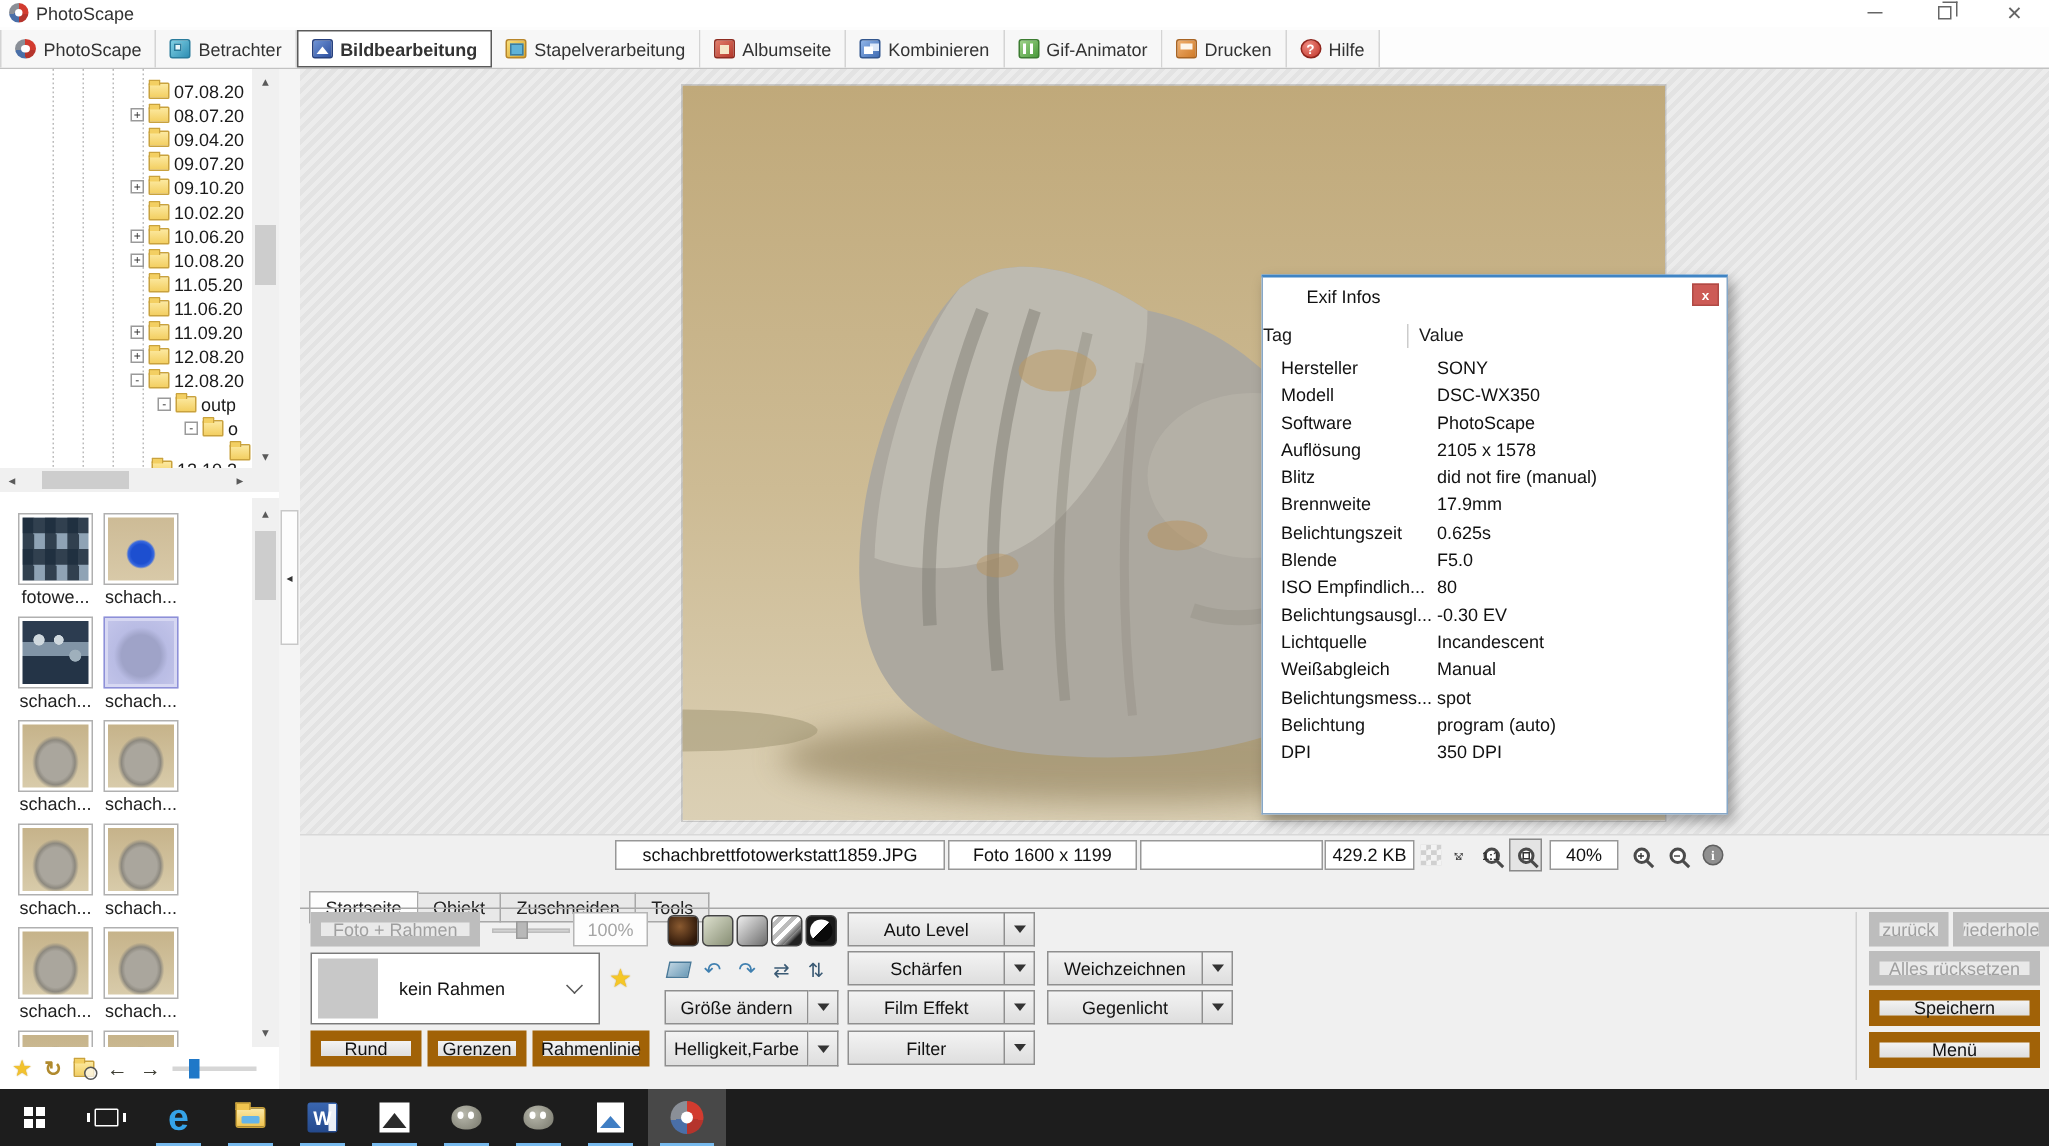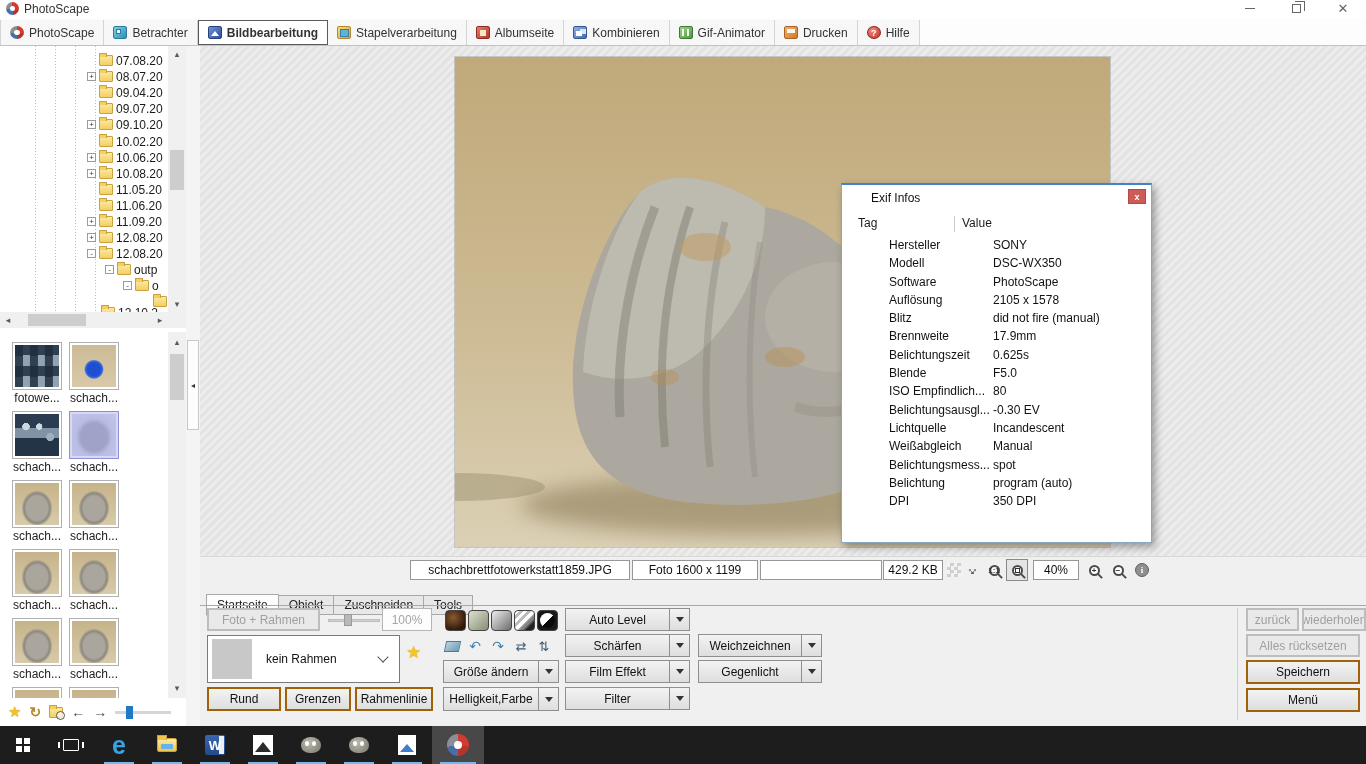--- a/index.html
+++ b/index.html
@@ -92,25 +92,25 @@
   
   .mainarea { position:absolute; left:200px; top:46px; width:1166px; height:510px;
               background:repeating-linear-gradient(135deg,#ececec 0 3px,#e3e3e3 3px 6px); }
   .photo { position:absolute; left:255px; top:11px; width:655px; height:490px; box-shadow:0 0 0 1px rgba(0,0,0,.15); }
 
   
   .exif { position:absolute; left:641px; top:137px; width:311px; height:360px; background:#fff;
           border:1px solid #86a7c8; border-top:2px solid #3f84c4; box-shadow:3px 4px 8px rgba(0,0,0,.35); }
   .exif-title { position:absolute; left:9px; top:6px; font-size:12px; color:#111;margin-left:20px; }
   .exif-close { position:absolute; right:5px; top:4px; width:18px; height:15px; background:#cd5b56; border:1px solid #b04a45; color:#fff; font-size:9px; font-weight:bold; display:flex; align-items:center; justify-content:center; }
-  .exif-head { position:absolute; left:16px; top:31px; width:287px; height:17px; }
+  .exif-head { position:absolute; left:0; top:31px; width:287px; height:17px; }
   .exif-head .sep { position:absolute; left:96px; top:0; width:1px; height:16px; background:#ccc; }
   .exif-col-tag { position:absolute; left:0; top:0; }
   .exif-col-val { position:absolute; left:104px; top:0; }
-  .exif-rows { position:absolute; left:12px; top:52px; width:290px;margin-left:35px; }
+  .exif-rows { position:absolute; left:12px; top:52px; width:290px; }
   .exif-row { position:relative; height:18.3px; }
   .exif-row .k { position:absolute; left:0; top:1px; color:#111; }
   .exif-row .v { position:absolute; left:104px; top:1px; color:#111; }
 
   
   .statusbar { position:absolute; left:200px; top:556px; width:1166px; height:26px; background:#f0f0f0; border-top:1px solid #d8d8d8; }
   .sbox { position:absolute; top:3px; height:20px; background:#fff; border:1px solid #979797; display:flex; align-items:center; justify-content:center; font-size:12px; color:#111; }
   .sic { position:absolute; top:5px; width:16px; height:16px; display:flex; align-items:center; justify-content:center; }
   .checker { background:conic-gradient(#c8c8c8 0 25%,#f4f4f4 0 50%,#c8c8c8 0 75%,#f4f4f4 0); background-size:7px 7px; width:14px; height:14px; opacity:.8; }
   .expand-ic { position:relative; width:15px; height:15px; }
@@ -123,21 +123,21 @@
   .info-ic { width:14px; height:14px; border-radius:50%; background:#8f8f8f; border:1px solid #606060; color:#fff; font-size:9px; font-weight:bold; font-family:"Liberation Serif",serif; display:flex; align-items:center; justify-content:center; }
 
   
   .editor { position:absolute; left:200px; top:582px; width:1166px; height:144px; background:#f0f0f0; }
   .etabs { position:absolute; left:6px; top:12px; height:22px; display:flex; align-items:center; }
   .etab { height:20px; padding:0 10px; display:flex; align-items:center; border:1px solid #a8a8a8; border-left:none; background:#e8e8e8; color:#222; }
   .etab:first-child { border-left:1px solid #a8a8a8; }
   .etab.active { background:#fdfdfd; height:22px; border-bottom-color:#fdfdfd; }
   .epanel-line { position:absolute; left:0; top:23px; width:1166px; height:1px; background:#a8a8a8; }
 
-  .ebtn { position:absolute; background:linear-gradient(#f3f3f3,#dedede); border:2px solid #a16207; display:flex; align-items:center; justify-content:center; font-size:12px; color:#111; }
+  .ebtn { position:absolute; background:linear-gradient(#f3f3f3,#dedede); border:7px solid #a16207; display:flex; align-items:center; justify-content:center; font-size:12px; color:#111; }
   .ebtn.disabled { background:#e9e9e9; border-color:#bdbdbd; color:#9f9f9f; }
   .sbtn { position:absolute; display:flex; }
   .sbtn .main { flex:1; background:linear-gradient(#f3f3f3,#dedede); border:1px solid #8f8f8f; display:flex; align-items:center; justify-content:center; font-size:12px; color:#111;text-align:center; }
   .sbtn .arrow { width:20px; background:linear-gradient(#f3f3f3,#dedede); border:1px solid #8f8f8f; border-left:none; display:flex; align-items:center; justify-content:center; }
   .dn { width:0; height:0; border-left:4px solid transparent; border-right:4px solid transparent; border-top:5px solid #333; }
   .dis-slider { position:absolute; width:52px; height:14px; }
   .dis-slider .trk { position:absolute; left:0; right:0; top:6px; height:3px; background:#d2d2d2; border:1px solid #bdbdbd; }
   .dis-slider .kn { position:absolute; left:16px; top:1px; width:8px; height:12px; background:#b8b8b8; border:1px solid #9a9a9a; }
   .pct-box { position:absolute; background:#fdfdfd; border:1px solid #b5b5b5; color:#a5a5a5; display:flex; align-items:center; justify-content:center; font-size:12px; }
   .frame-dd { position:absolute; background:#fff; border:1px solid #7a7a7a; display:flex; align-items:center; }

